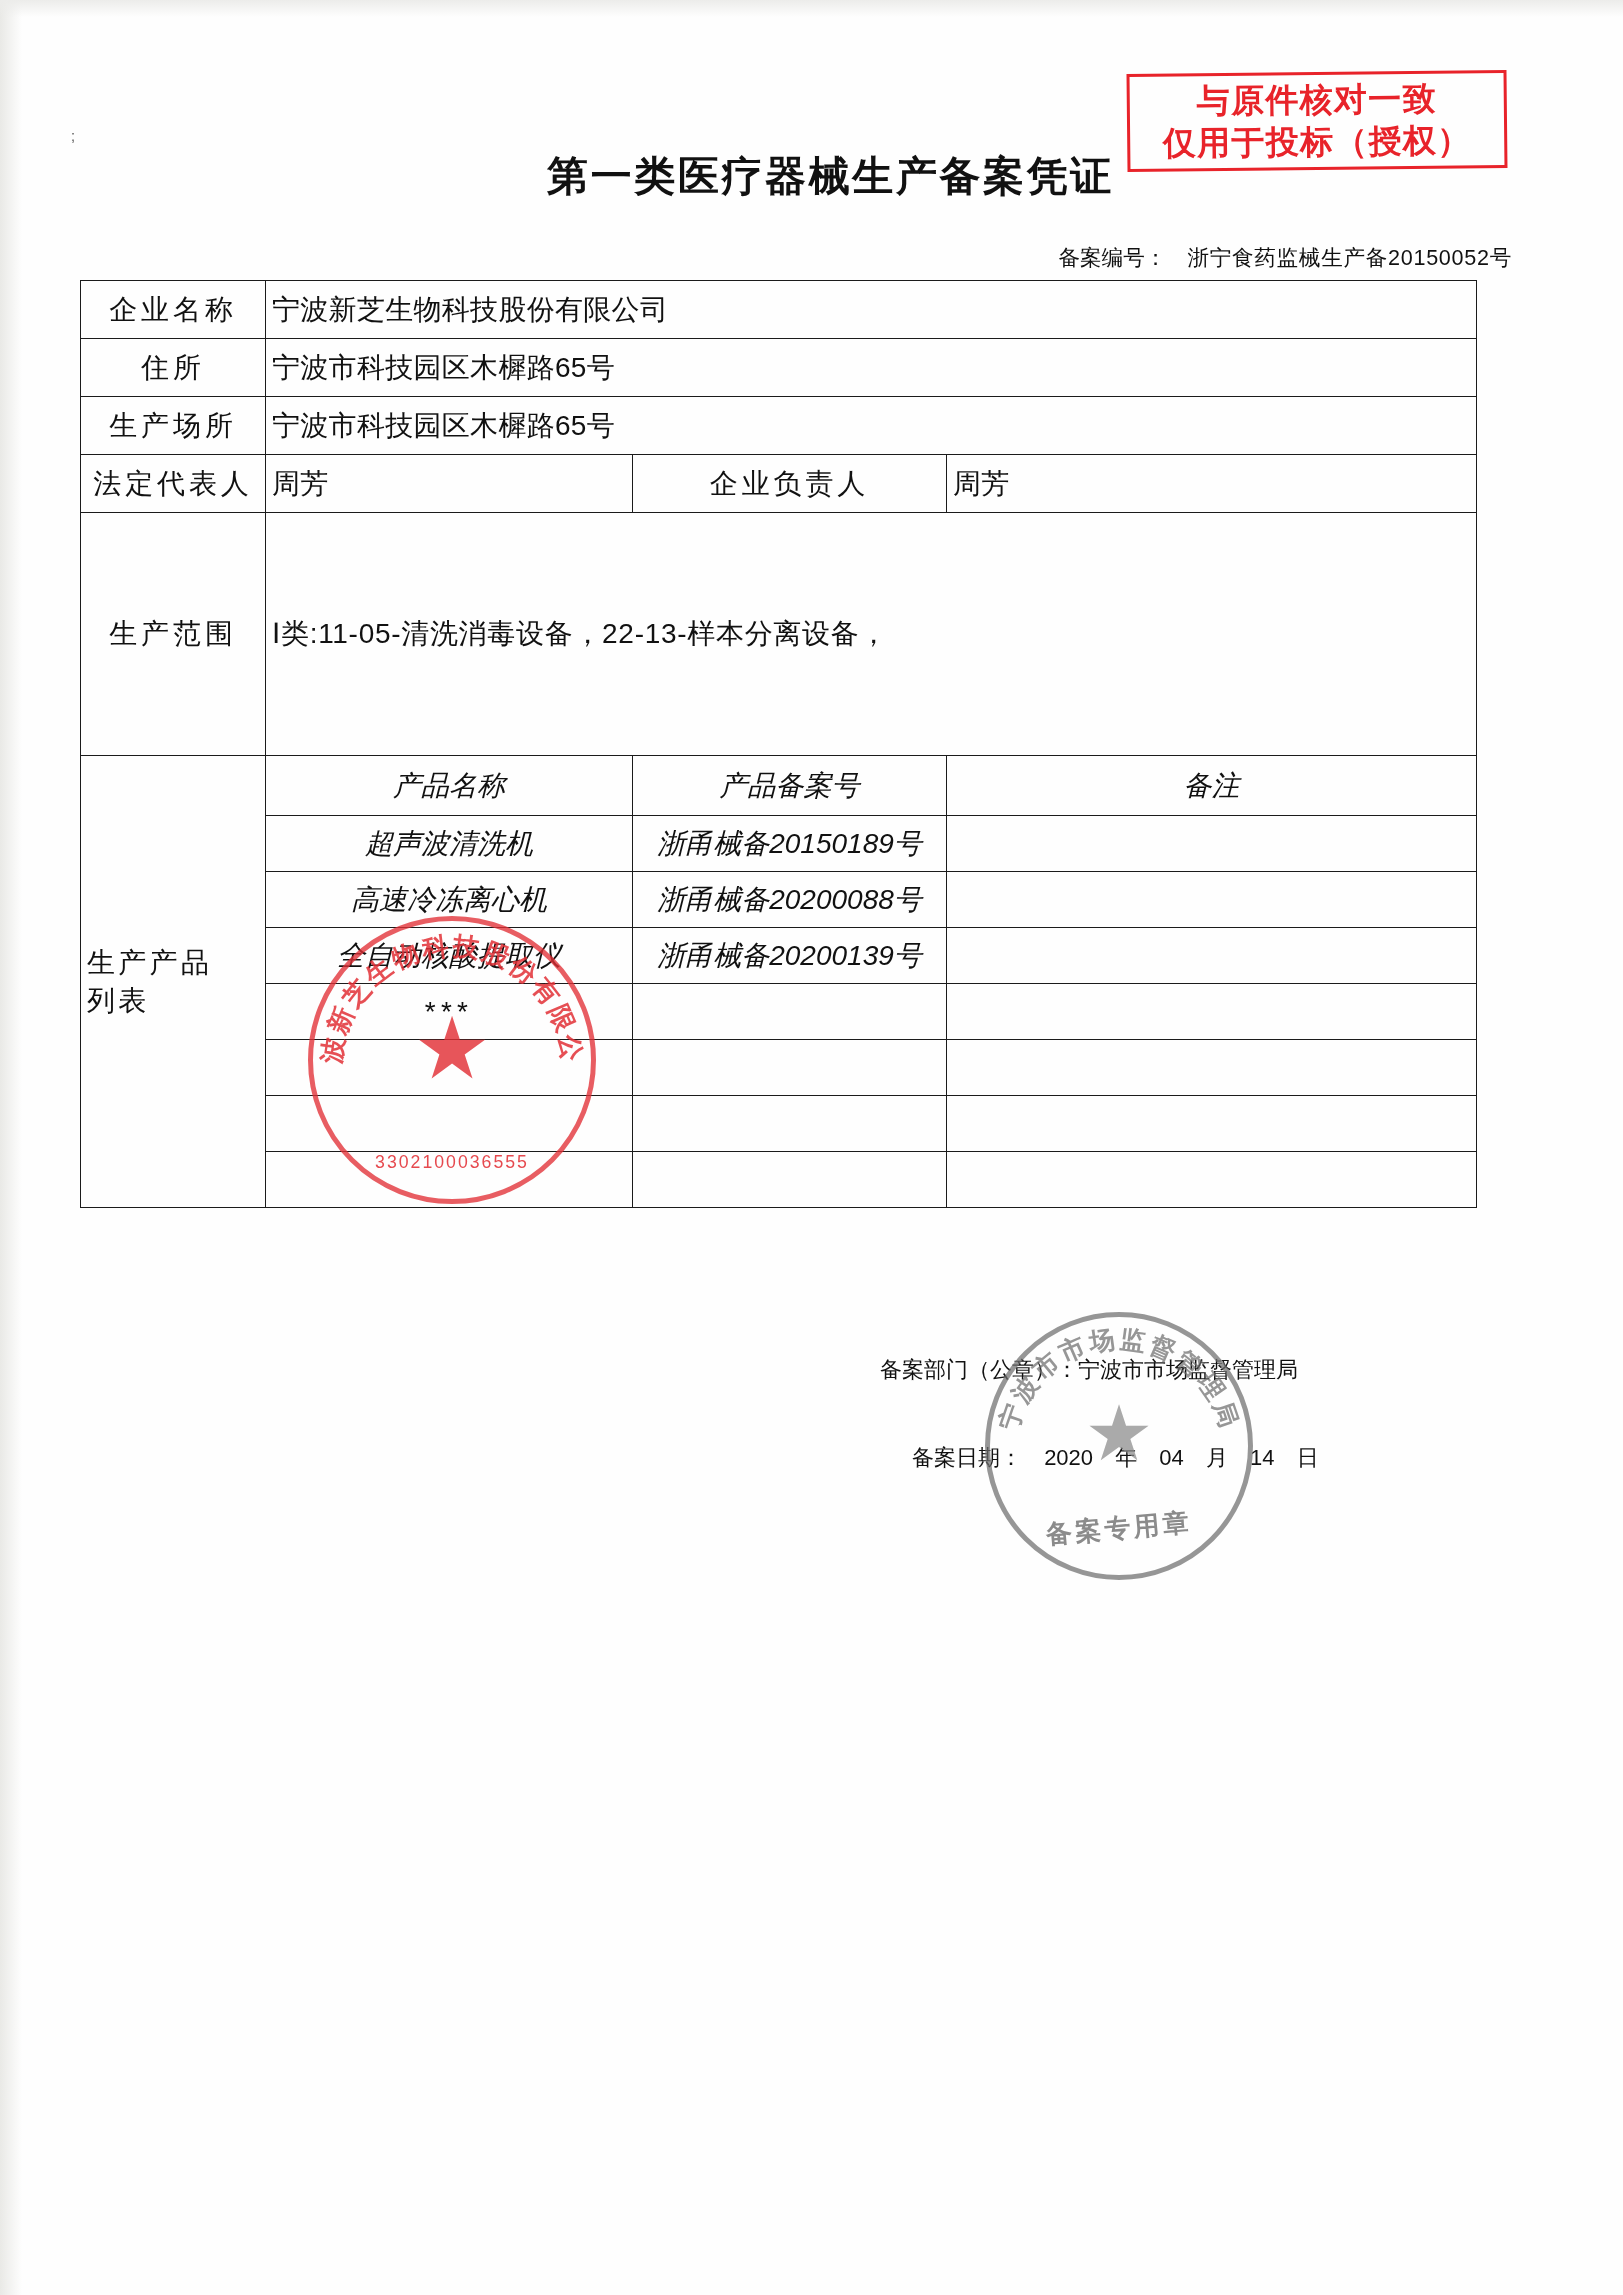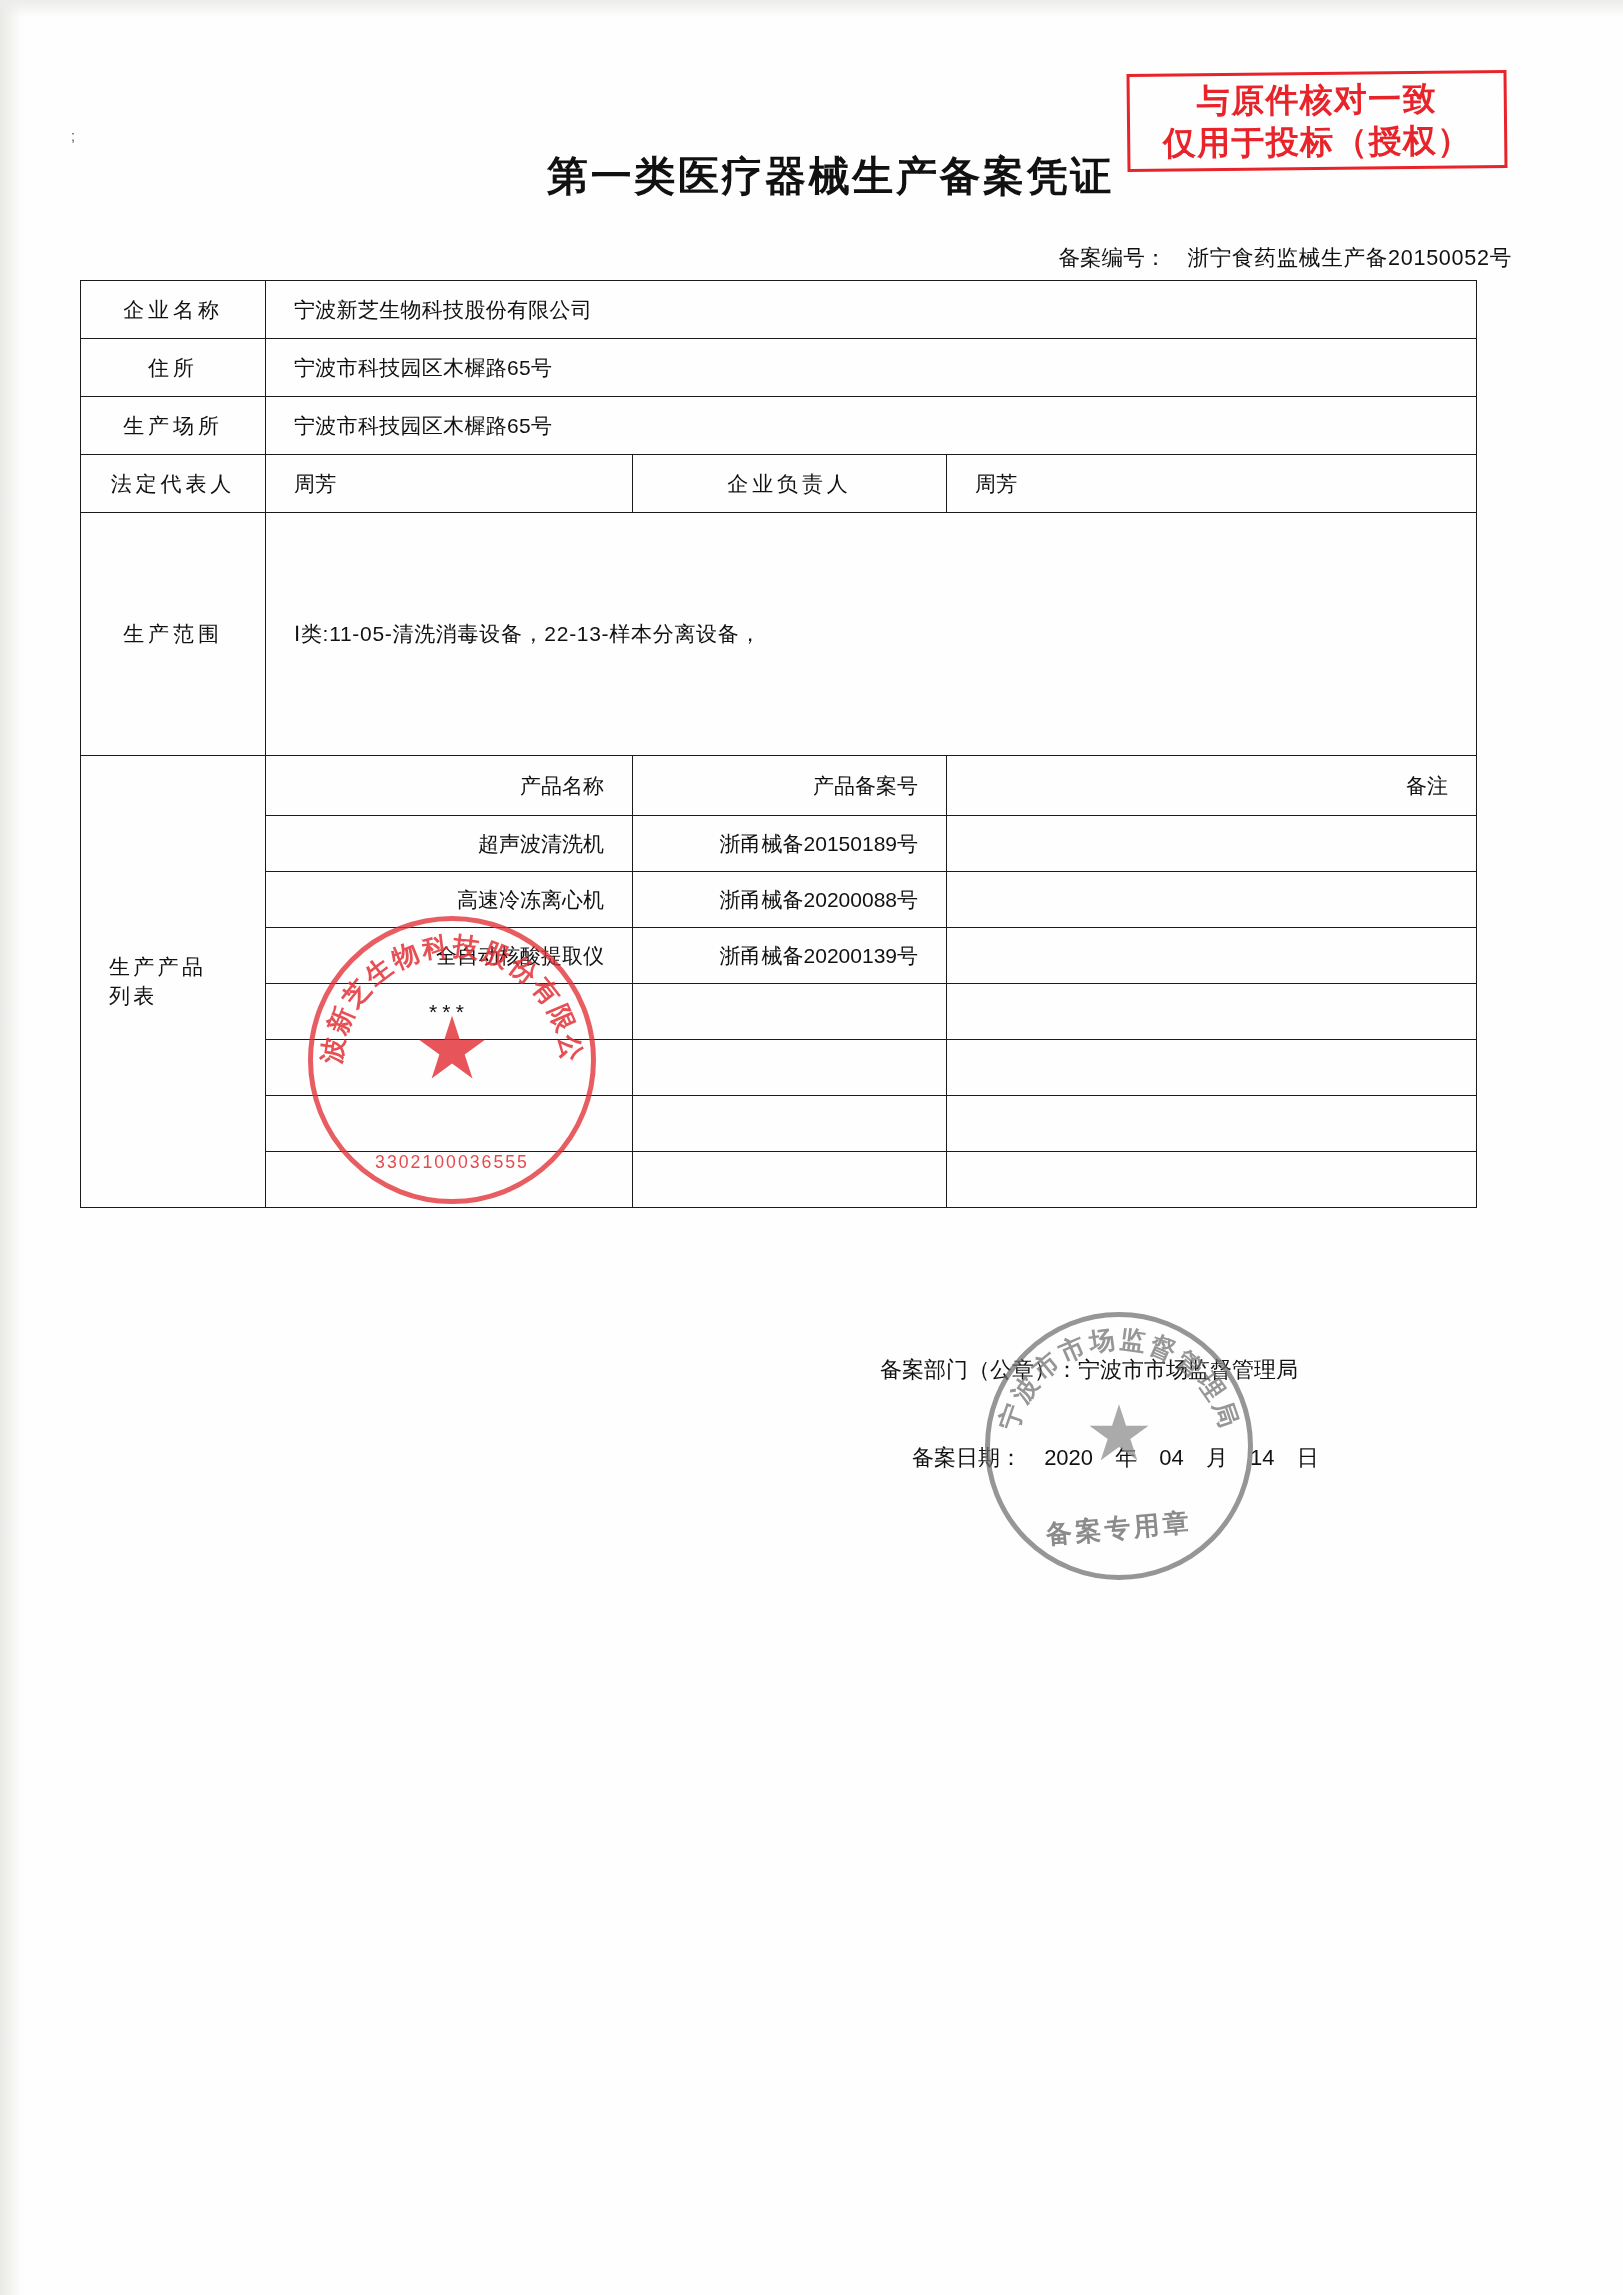--- a/index.html
+++ b/index.html
@@ -102,36 +102,37 @@
   .main-table {
     position: absolute;
     left: 80px;
     top: 280px;
     width: 1395px;
     border-collapse: collapse;
     table-layout: fixed;
   }
   .main-table td {
     border: 1.3px solid #1b1b1b;
-    font-size: 21px;
-    color: #111;
-    padding: 0 28px;
+    font-size: 28px;
+    color: #111;
+    padding: 0 6px;
     vertical-align: middle;
   }
   .lbl {
     text-align: center;
     letter-spacing: 3.9px;
     font-size: 23px;
   }
   .val {
     text-align: left;
     letter-spacing: 0.3px;
   }
   .ctr {
-    text-align: right;
+    text-align: center;
+    font-style: italic;
   }
   .row-h { height: 58px; }
   .row-scope { height: 243px; }
   .prod-head { height: 60px; }
   .prod-row { height: 56px; }
 
   .scope-val {
     vertical-align: middle;
     letter-spacing: 0.7px;
   }

